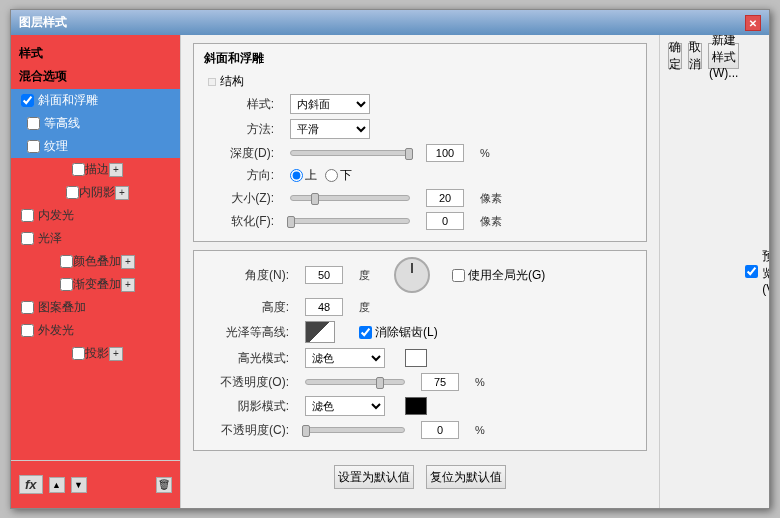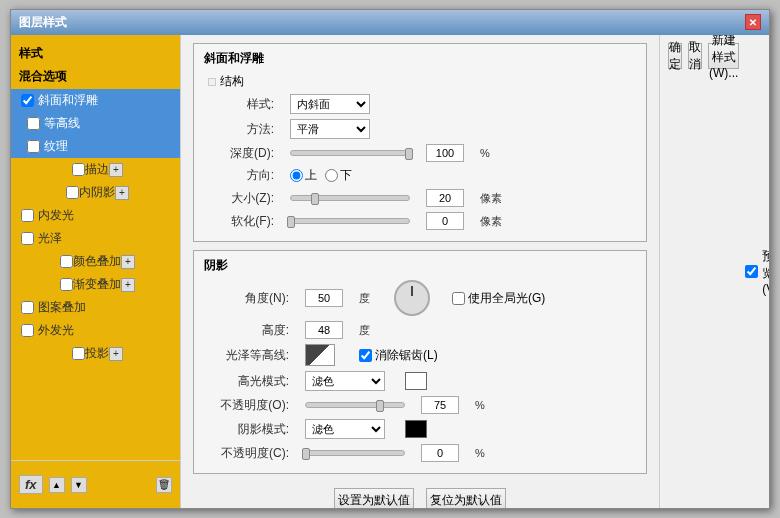--- a/index.html
+++ b/index.html
@@ -22,21 +22,21 @@
       box-shadow: 2px 2px 8px rgba(0,0,0,0.5);
       display: flex;
       flex-direction: column;
     }
     .title-bar {
       background: linear-gradient(to bottom, #a8c0e0, #6090c0);
       color: white;
       padding: 4px 8px;
       display: flex;
       justify-content: space-between;
-      align-items: flex-start;
+      align-items: flex-end;
       font-size: 12px;
       font-weight: bold;
     }
     .title-bar-close {
       width: 16px;
       height: 16px;
       background: #e05050;
       border: 1px solid #c03030;
       color: white;
       font-size: 10px;
@@ -46,21 +46,21 @@
       cursor: pointer;
     }
     .dialog-body {
       display: flex;
       flex: 1;
       overflow: hidden;
     }
     
     .left-panel {
       width: 170px;
-      background: #eab308;
+      background: #ef4444;
       border-right: 1px solid #ccc;
       display: flex;
       flex-direction: column;
       padding: 8px 0 0 0;
     }
     .left-panel-title {
       font-weight: bold;
       padding: 2px 8px 4px 8px;
       font-size: 12px;
     }
@@ -496,21 +496,20 @@
           <span class="form-label">软化(F):</span>
           <div class="slider-track" style="width:120px;">
             <div class="slider-handle" style="--pos:0%;"></div>
           </div>
           <input class="number-input" type="text" value="0" style="">
           <span class="unit-label">像素</span>
         </div>
       </div>
 
       <div class="section">
-        <div class="section-title">阴影</div>
 
         <div class="form-row">
           <span class="form-label-wide">角度(N):</span>
           <input class="number-input" type="text" value="50" style="">
           <span class="unit-label">度</span>
           <div class="angle-dial" style="margin-left:8px;">
             <div style="position:absolute; width:2px; height:10px; background:#444; top:4px; left:50%; transform:translateX(-50%); transform-origin: bottom center;"></div>
           </div>
           <div style="display:flex; align-items:center; gap:3px; margin-left:6px;">
             <input type="checkbox" style="">

